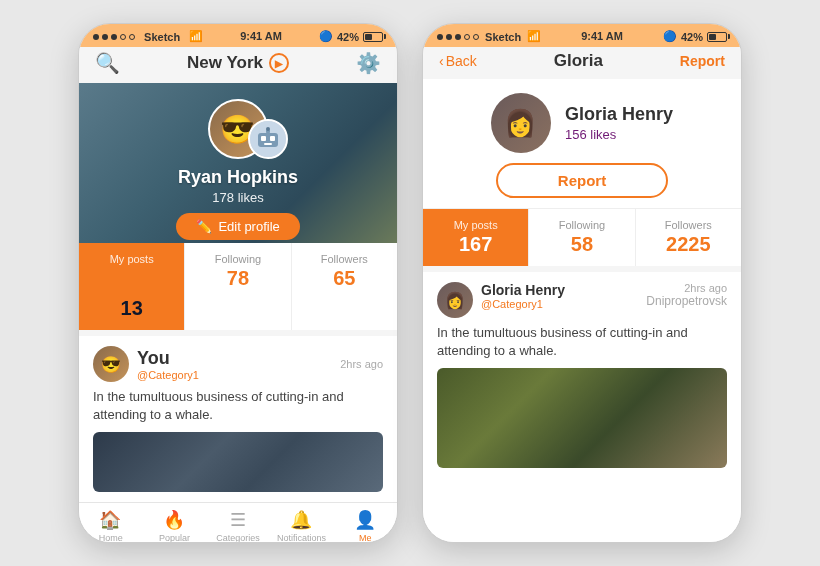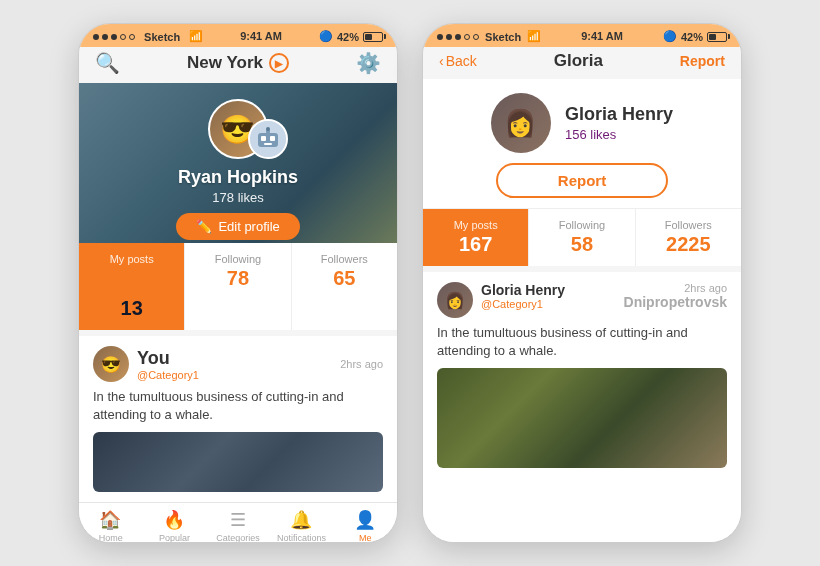--- a/index.html
+++ b/index.html
@@ -255,21 +255,21 @@
     .post2-avatar {
       width: 36px; height: 36px; border-radius: 50%;
       background: linear-gradient(135deg, #6a5a5a, #8a7060);
       display: flex; align-items: center; justify-content: center;
       font-size: 16px; flex-shrink: 0;
     }
     .post2-meta { flex: 1; }
     .post2-name { font-size: 14px; font-weight: 600; color: #333; }
     .post2-time-loc { display: flex; flex-direction: column; align-items: flex-end; }
     .post2-time { font-size: 11px; color: #aaa; }
-    .post2-loc { font-size: 14px; color: #aaa; font-weight: bold; }
+    .post2-loc { font-size: 12px; color: #aaa; }
     .post2-text { font-size: 13px; color: #444; line-height: 1.4; margin-bottom: 8px; }
     .post2-image {
       height: 100px;
       background: linear-gradient(135deg, #4a5a2a 0%, #6a7a3a 30%, #3a4a2a 60%, #8a7a5a 100%);
       border-radius: 6px;
       overflow: hidden;
     }
   </style>
 </head>
 <body>

